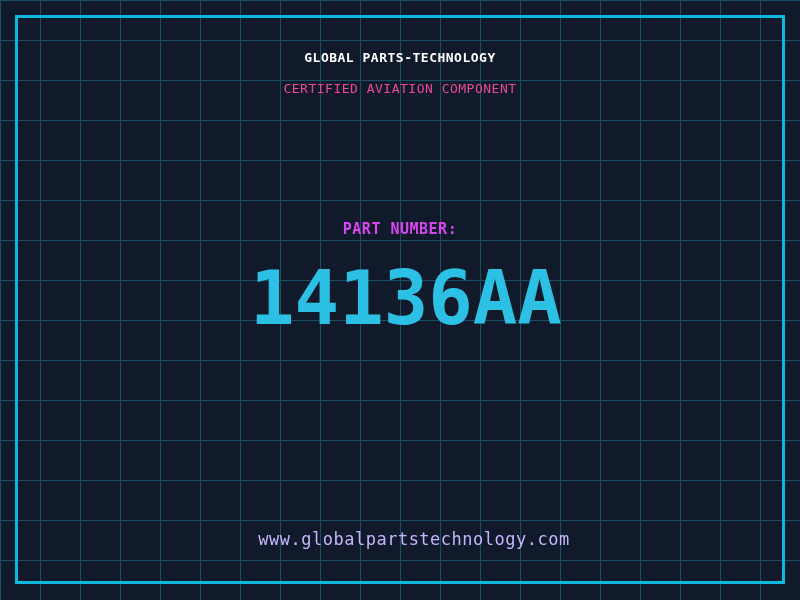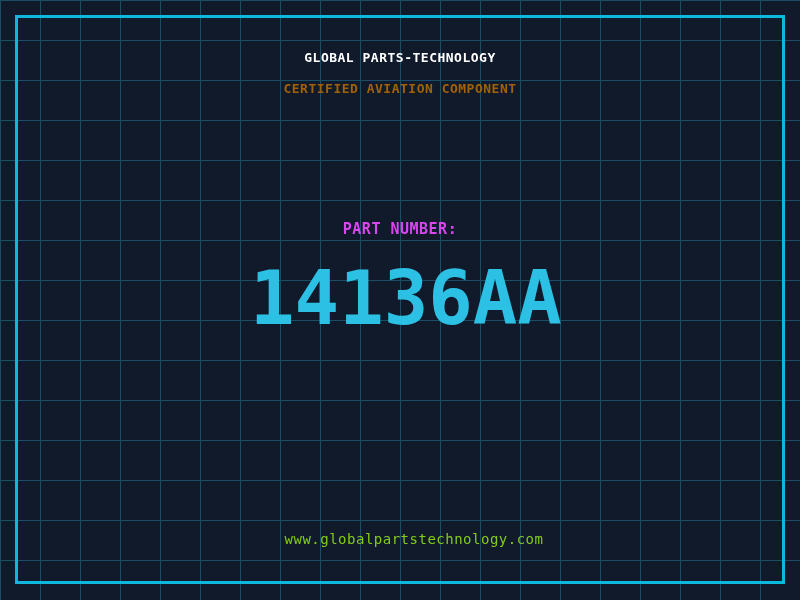--- a/index.html
+++ b/index.html
@@ -41,22 +41,22 @@
   .company-title {
     top: 57px;
     font-size: 13px;
     font-weight: bold;
     color: #ffffff;
     letter-spacing: 0.5px;
   }
   .cert-subtitle {
     top: 88px;
     font-size: 13px;
-    font-weight: bold;
-    color: #a16207;
+    font-weight: normal;
+    color: #ec4899;
     letter-spacing: 0.5px;
     text-align: center;
   }
   .part-label {
     top: 229px;
     font-size: 15px;
     font-weight: bold;
     color: #d946ef;
     letter-spacing: 0.5px;
   }
@@ -64,23 +64,23 @@
     top: 298px;
     font-size: 74px;
     font-weight: bold;
     color: #2cc1e4;
     letter-spacing: 0px;
     line-height: 1;
     padding-left: 12px;
   }
   .footer-url {
     top: 539px;
-    font-size: 14px;
+    font-size: 17px;
     font-weight: normal;
-    color: #84cc16;
+    color: #c4b5fd;
     letter-spacing: 0.5px;
     margin-left: 28px;
   }
 </style>
 </head>
 <body>
 
 <div class="grid-overlay"></div>
 
 <div class="frame"></div>

